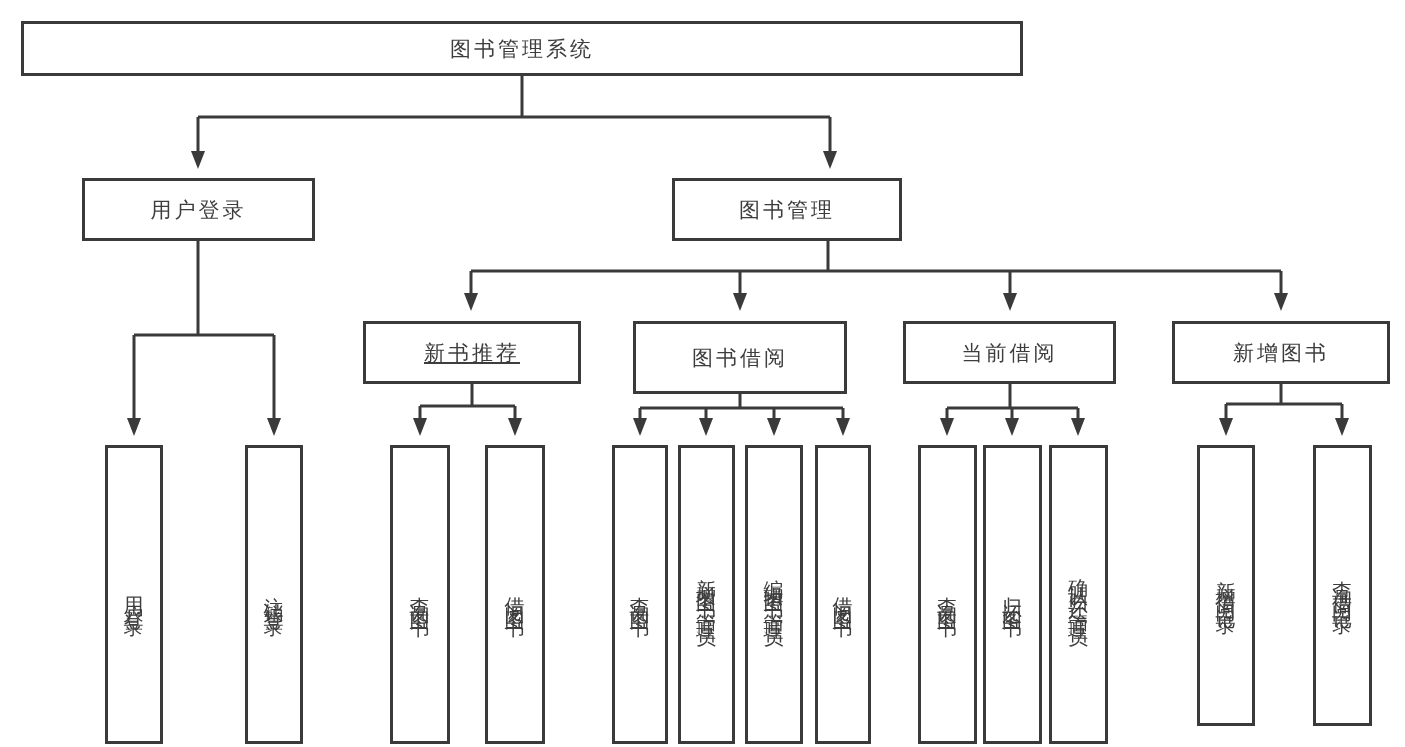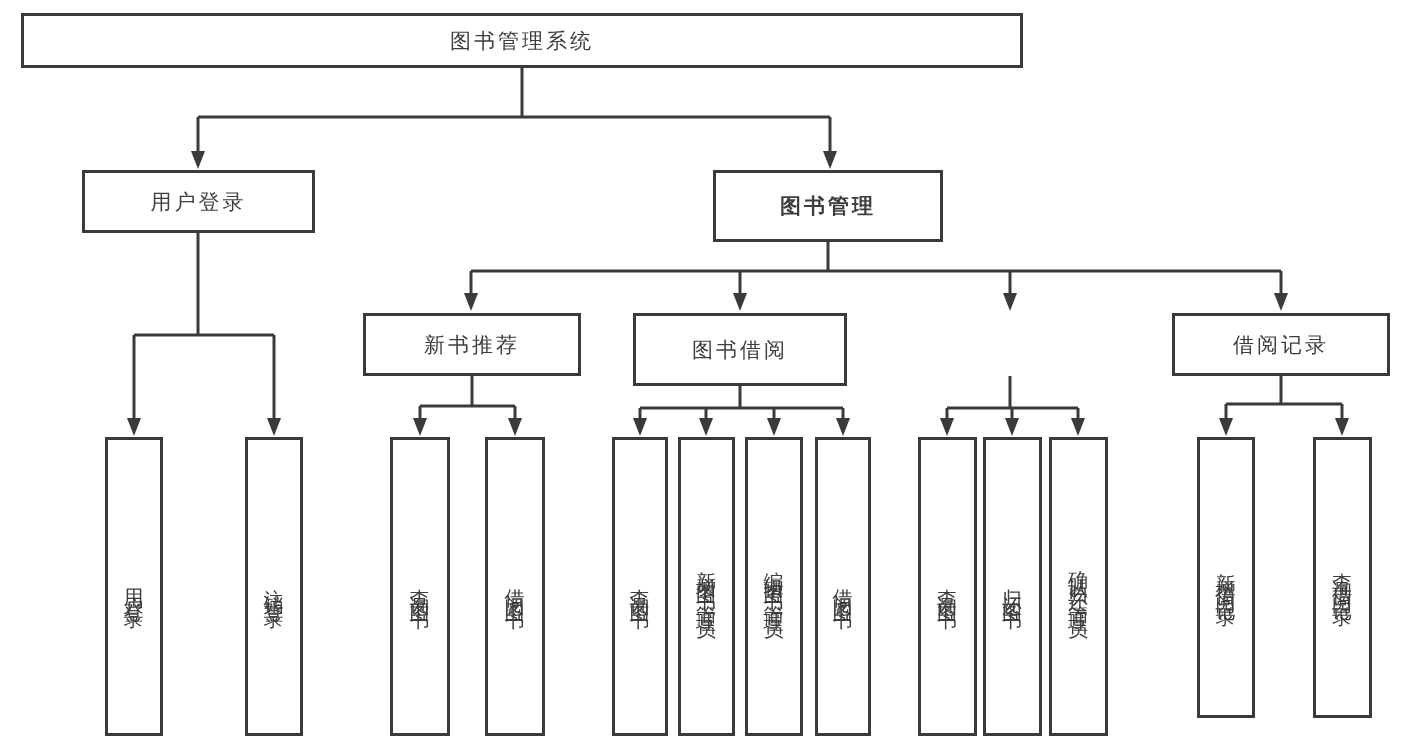--- a/index.html
+++ b/index.html
@@ -14,20 +14,21 @@
   .wires { position: absolute; left: 0; top: 0; }
   .box {
     position: absolute;
     box-sizing: border-box;
     background: #ffffff;
     border: 3px solid #3a3a3a;
     color: #3d3d3d;
     display: flex;
     align-items: center;
     justify-content: center;
+    margin-top: 8px;
   }
   .h-box {
     font-size: 21px;
     letter-spacing: 3px;
     white-space: nowrap;
   }
   .v-box {
     writing-mode: vertical-rl;
     text-orientation: mixed;
     font-size: 20px;
@@ -85,25 +86,26 @@
       <polygon points="1005,418 1019,418 1012,436"></polygon>
       <polygon points="1071,418 1085,418 1078,436"></polygon>
       <polygon points="1219,418 1233,418 1226,436"></polygon>
       <polygon points="1335,418 1349,418 1342,436"></polygon>
     </g>
   </svg>
 
   <div class="box h-box" style="left:21px; top:13px; width:1002px; height:55px;">图书管理系统</div>
 
   <div class="box h-box" style="left:82px; top:170px; width:233px; height:63px;">用户登录</div>
-  <div class="box h-box" style="left:713px; top:170px; width:230px; height:72px;font-weight:bold;">图书管理</div>
+  <div class="box h-box" style="left:672px; top:170px; width:230px; height:63px;">图书管理</div>
 
-  <div class="box h-box" style="left:363px; top:313px; width:218px; height:63px;">新书推荐</div>
+  <div class="box h-box" style="left:363px; top:313px; width:218px; height:63px;text-decoration:underline;">新书推荐</div>
   <div class="box h-box" style="left:633px; top:313px; width:214px; height:73px;">图书借阅</div>
-  <div class="box h-box" style="left:1172px; top:313px; width:218px; height:63px;">借阅记录</div>
+  <div class="box h-box" style="left:903px; top:313px; width:213px; height:63px;">当前借阅</div>
+  <div class="box h-box" style="left:1172px; top:313px; width:218px; height:63px;">新增图书</div>
 
   <div class="box v-box" style="left:105px; top:437px; width:58px; height:299px;">用户登录</div>
   <div class="box v-box" style="left:245px; top:437px; width:58px; height:299px;">注销登录</div>
 
   <div class="box v-box" style="left:390px; top:437px; width:60px; height:299px;">查询图书</div>
   <div class="box v-box" style="left:485px; top:437px; width:60px; height:299px;">借阅图书</div>
 
   <div class="box v-box" style="left:612px; top:437px; width:56px; height:299px;">查询图书</div>
   <div class="box v-box" style="left:678px; top:437px; width:57px; height:299px;">新增图书（管理员）</div>
   <div class="box v-box" style="left:745px; top:437px; width:58px; height:299px;">编辑图书（管理员）</div>

